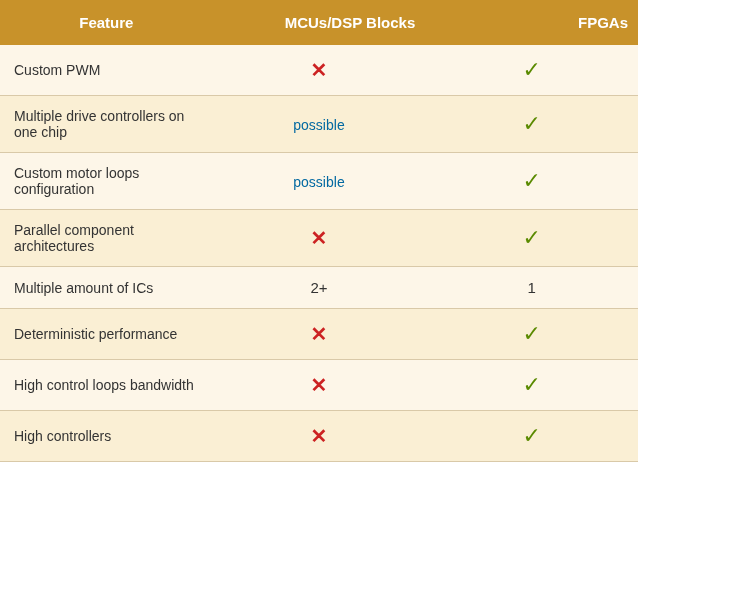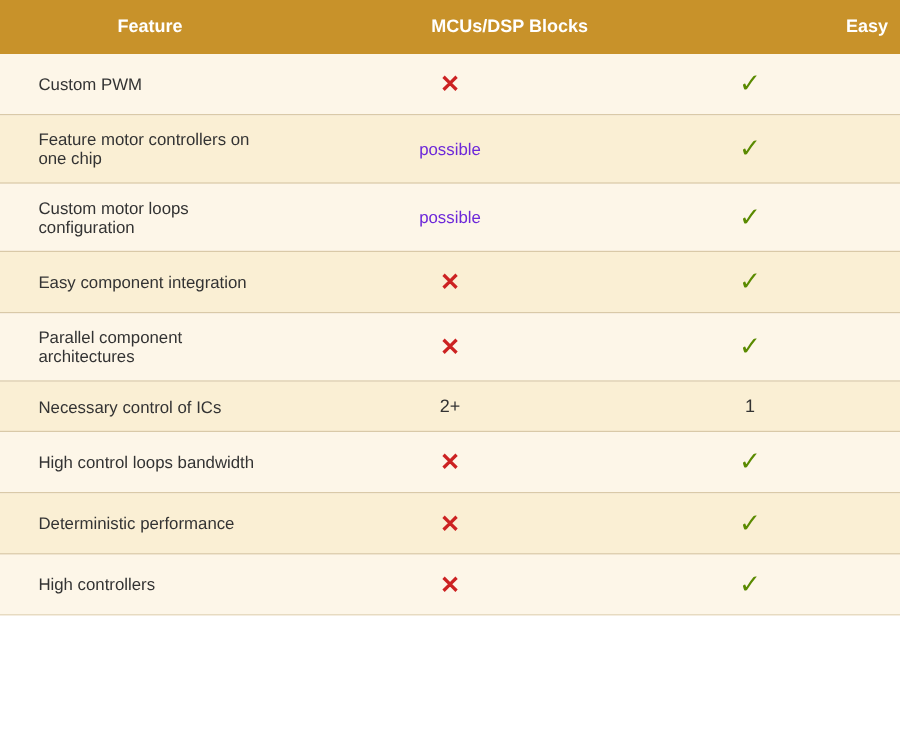--- a/index.html
+++ b/index.html
@@ -3,21 +3,21 @@
   <meta charset="utf-8">
   <style>
     * { box-sizing: border-box; margin: 0; padding: 0; }
     body {
       font-family: Arial, sans-serif;
       font-size: 14px;
       background: #fff;
       width: 750px;
     }
     .table-container {
-      width: 750px;
+      width: 638px;
     }
     table {
       width: 100%;
       border-collapse: collapse;
     }
     thead tr th {
       background-color: #c8922a;
       color: #fff;
       font-weight: bold;
       font-size: 15px;
@@ -30,21 +30,21 @@
     tbody tr {
       border-bottom: 1px solid #d9c9a8;
     }
     tbody tr:nth-child(odd) {
       background-color: #fdf6e8;
     }
     tbody tr:nth-child(even) {
       background-color: #faefd4;
     }
     tbody tr td {
-      padding: 12px 32px;
+      padding: 12px 14px;
       vertical-align: middle;
     }
     tbody tr td:first-child {
       color: #333;
       font-size: 14px;
       width: 33%;
     }
     tbody tr td:nth-child(2) {
       text-align: center;
       width: 33%;
@@ -58,78 +58,73 @@
     .cross {
       color: #cc2222;
       font-weight: bold;
       font-size: 20px;
     }
     .check {
       color: #5a8a00;
       font-size: 22px;
     }
     .possible {
-      color: #6d28d9;
+      color: #0369a1;
       font-size: 14px;
     }
     .num {
       color: #333;
       font-size: 15px;
     }
   </style>
 </head>
 <body>
 
 <div class="table-container">
   <table>
     <thead>
       <tr>
         <th>Feature</th>
         <th>MCUs/DSP Blocks</th>
-        <th>Easy</th>
+        <th>FPGAs</th>
       </tr>
     </thead>
     <tbody id="table-body">
     <tr>
           <td>Custom PWM</td>
           <td><span class="cross">✕</span></td>
           <td><span class="check">✓</span></td>
         </tr>
         <tr>
-          <td>Feature motor controllers on one chip</td>
+          <td>Multiple drive controllers on one chip</td>
           <td><span class="possible">possible</span></td>
           <td><span class="check">✓</span></td>
         </tr>
         <tr>
           <td>Custom motor loops configuration</td>
           <td><span class="possible">possible</span></td>
           <td><span class="check">✓</span></td>
         </tr>
         <tr>
-          <td>Easy component integration</td>
-          <td><span class="cross">✕</span></td>
-          <td><span class="check">✓</span></td>
-        </tr>
-        <tr>
           <td>Parallel component architectures</td>
           <td><span class="cross">✕</span></td>
           <td><span class="check">✓</span></td>
         </tr>
         <tr>
-          <td>Necessary control of ICs</td>
+          <td>Multiple amount of ICs</td>
           <td><span class="num">2+</span></td>
           <td><span class="num">1</span></td>
         </tr>
         <tr>
-          <td>High control loops bandwidth</td>
+          <td>Deterministic performance</td>
           <td><span class="cross">✕</span></td>
           <td><span class="check">✓</span></td>
         </tr>
         <tr>
-          <td>Deterministic performance</td>
+          <td>High control loops bandwidth</td>
           <td><span class="cross">✕</span></td>
           <td><span class="check">✓</span></td>
         </tr>
         <tr>
           <td>High controllers</td>
           <td><span class="cross">✕</span></td>
           <td><span class="check">✓</span></td>
         </tr>
       </tbody>
   </table>

